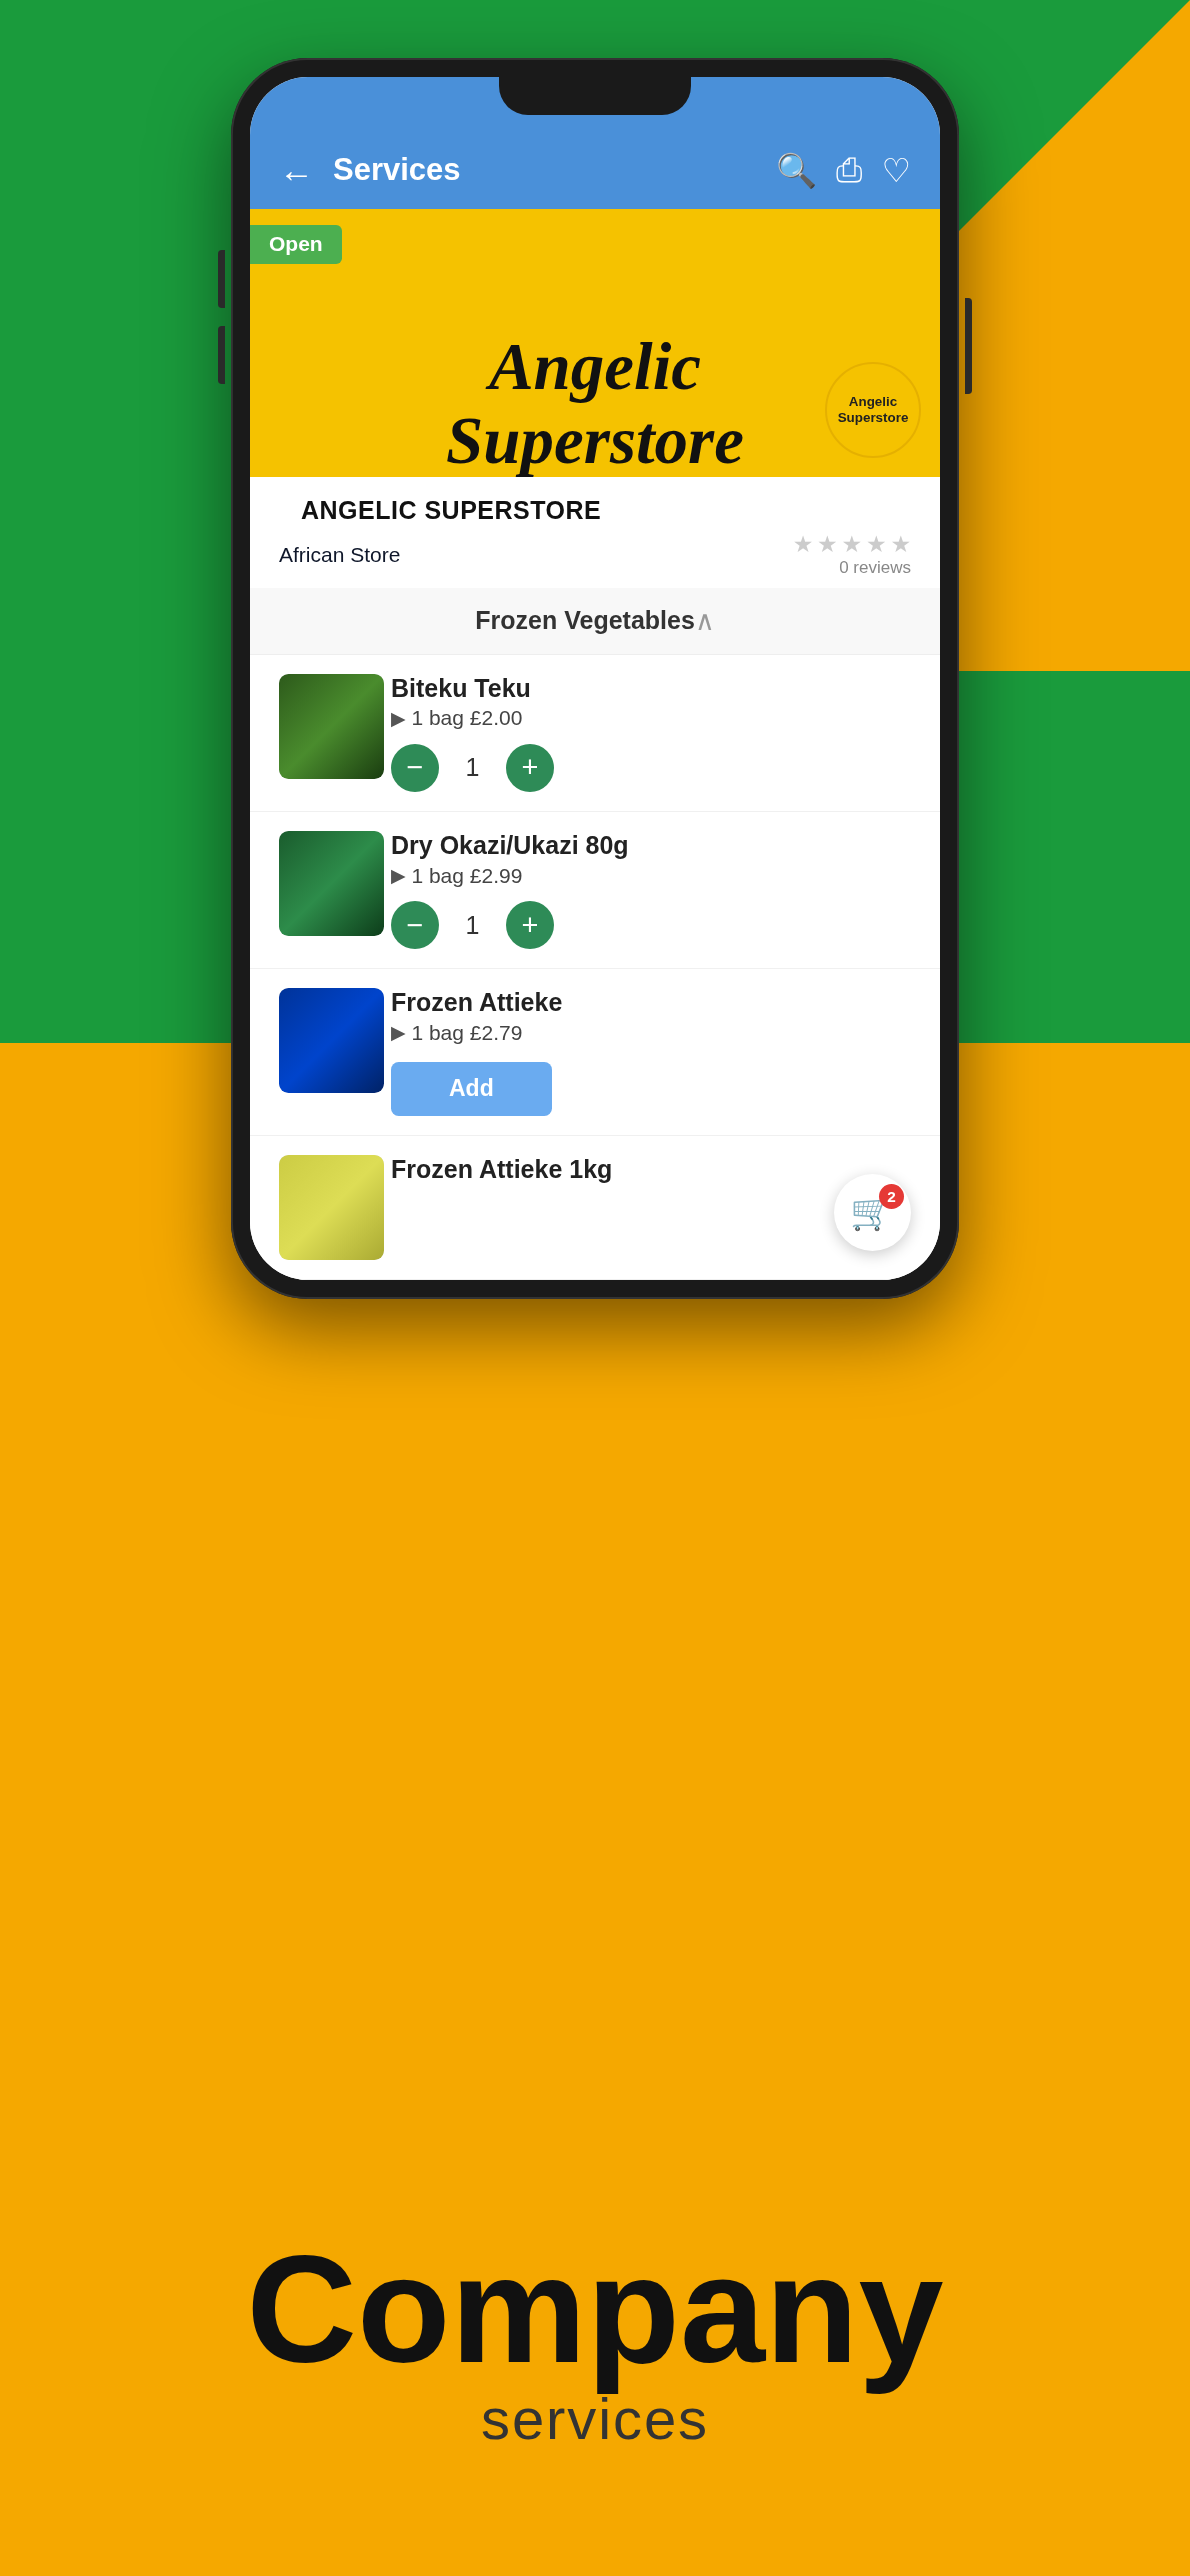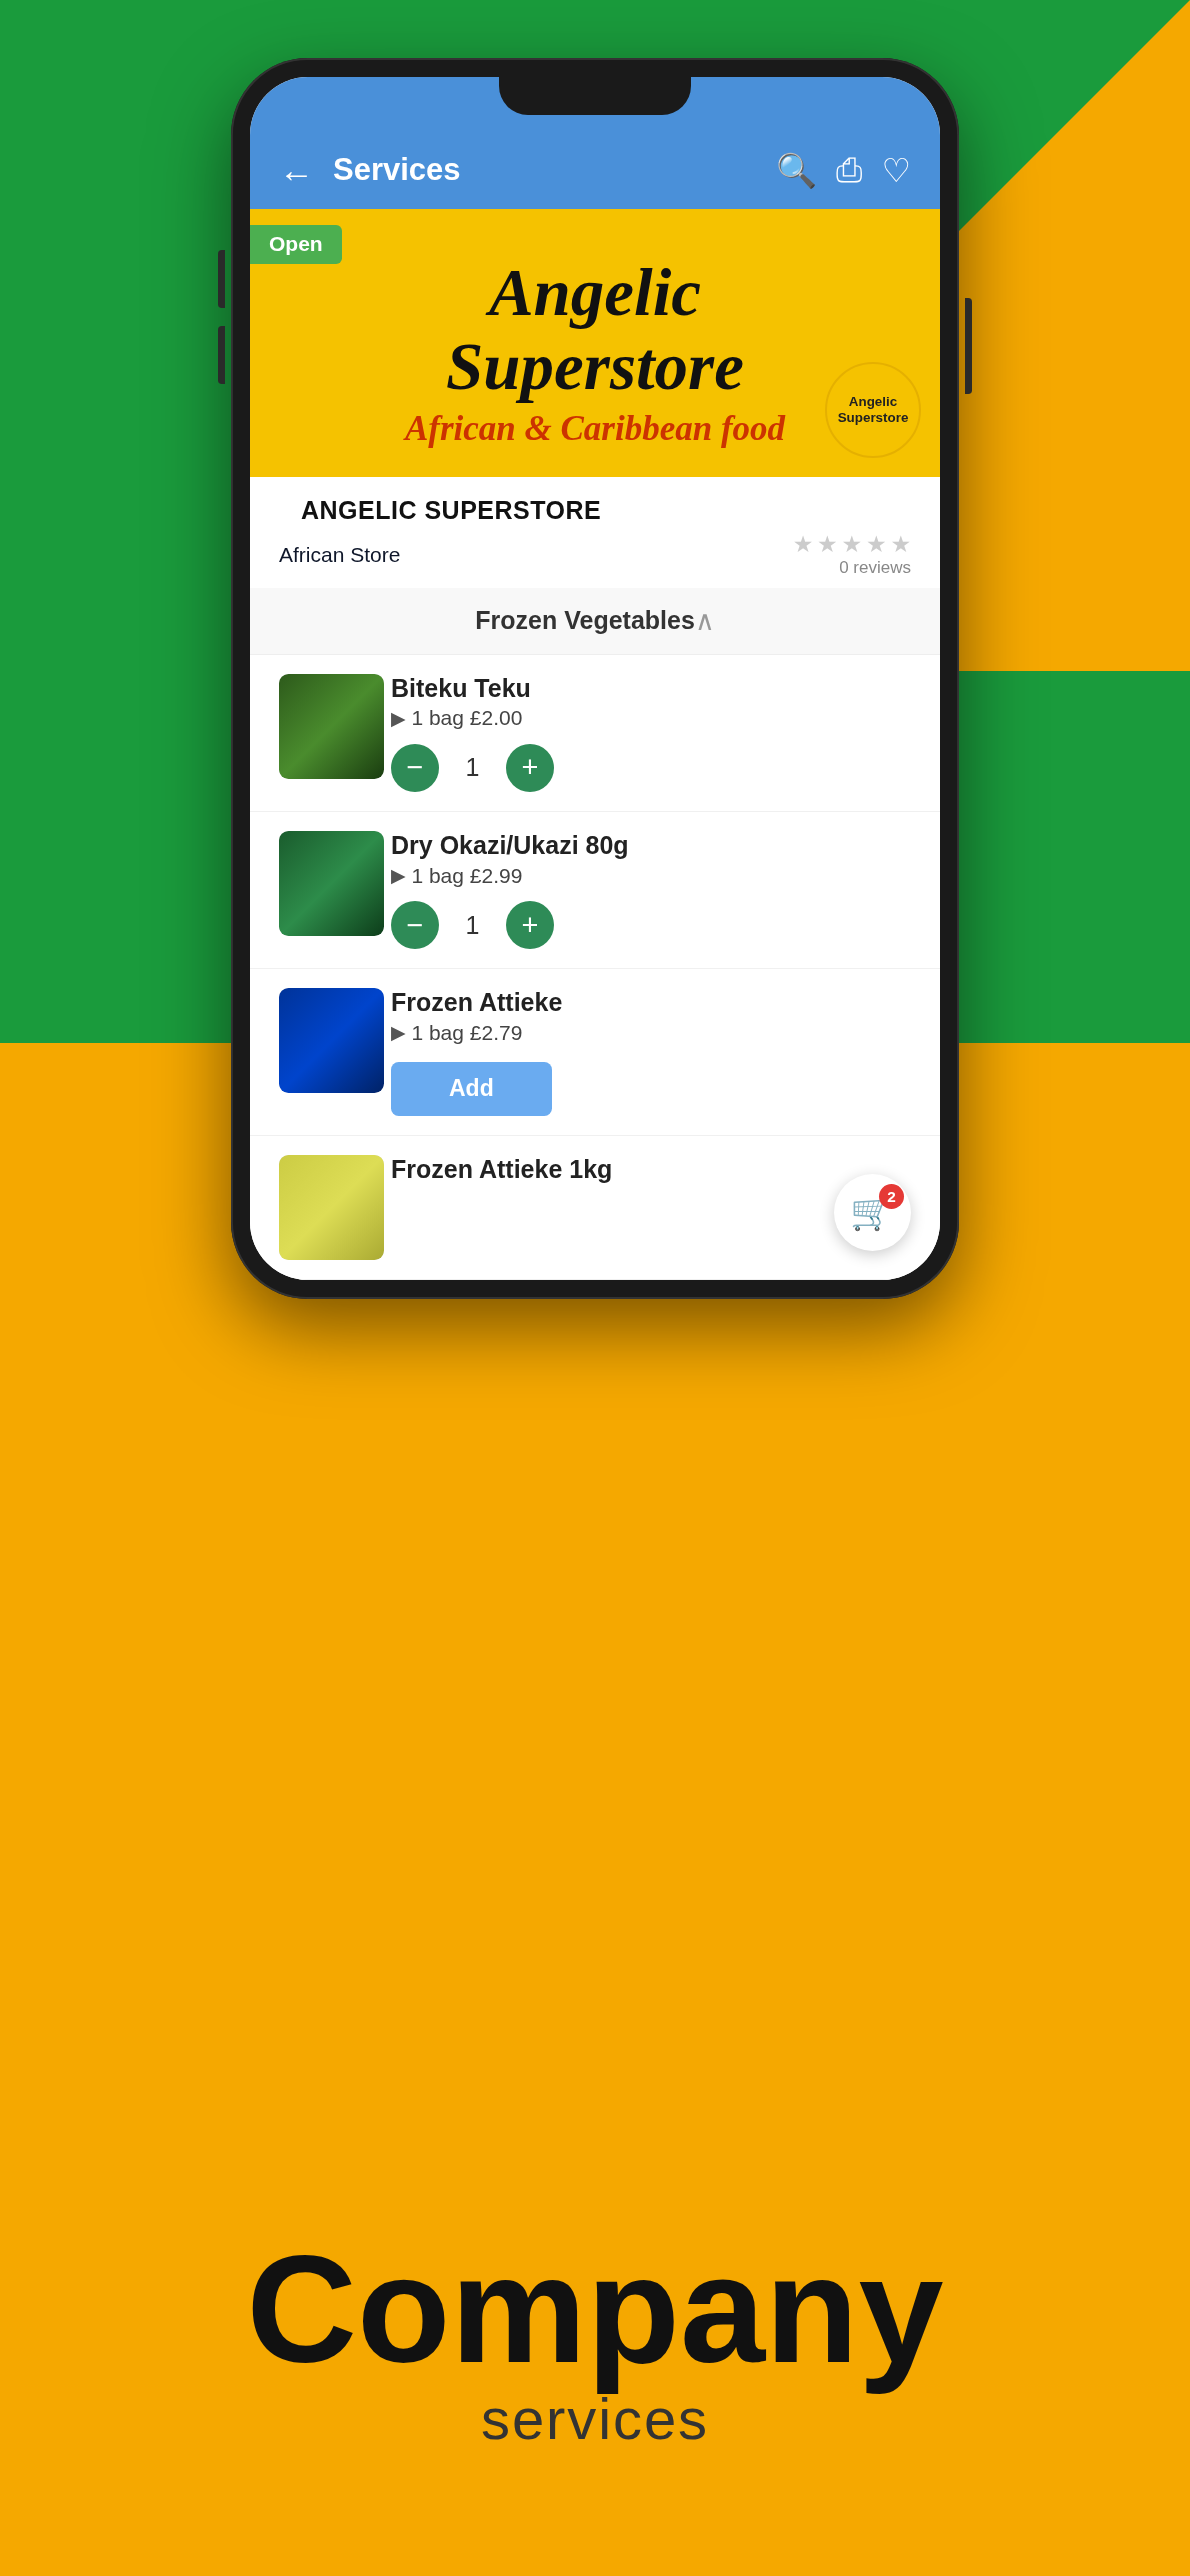--- a/index.html
+++ b/index.html
@@ -130,21 +130,21 @@
     }
 
     
     .store-banner {
       background: #F5C200;
       padding: 0;
       position: relative;
       min-height: 268px;
       display: flex;
       flex-direction: column;
-      justify-content: center;
+      justify-content: flex-end;
       align-items: center;
     }
 
     .open-badge {
       position: absolute;
       top: 15.3px;
       left: 0;
       background: #4CAF50;
       color: white;
       font-size: 21px;
@@ -549,21 +549,20 @@
           </div>
         </div>
 
         <div class="store-banner">
           <div class="open-badge">Open</div>
 
           <div class="banner-main-title">
             <span>Angelic</span><br>
             <span>Superstore</span>
           </div>
-          <div class="banner-subtitle">African &amp; Caribbean food</div>
 
           <div class="store-logo-overlay">
             <span class="store-logo-text">
               <span>Angelic</span><br>
               <span>Superstore</span>
             </span>
           </div>
         </div>
 
         <div class="store-info">

